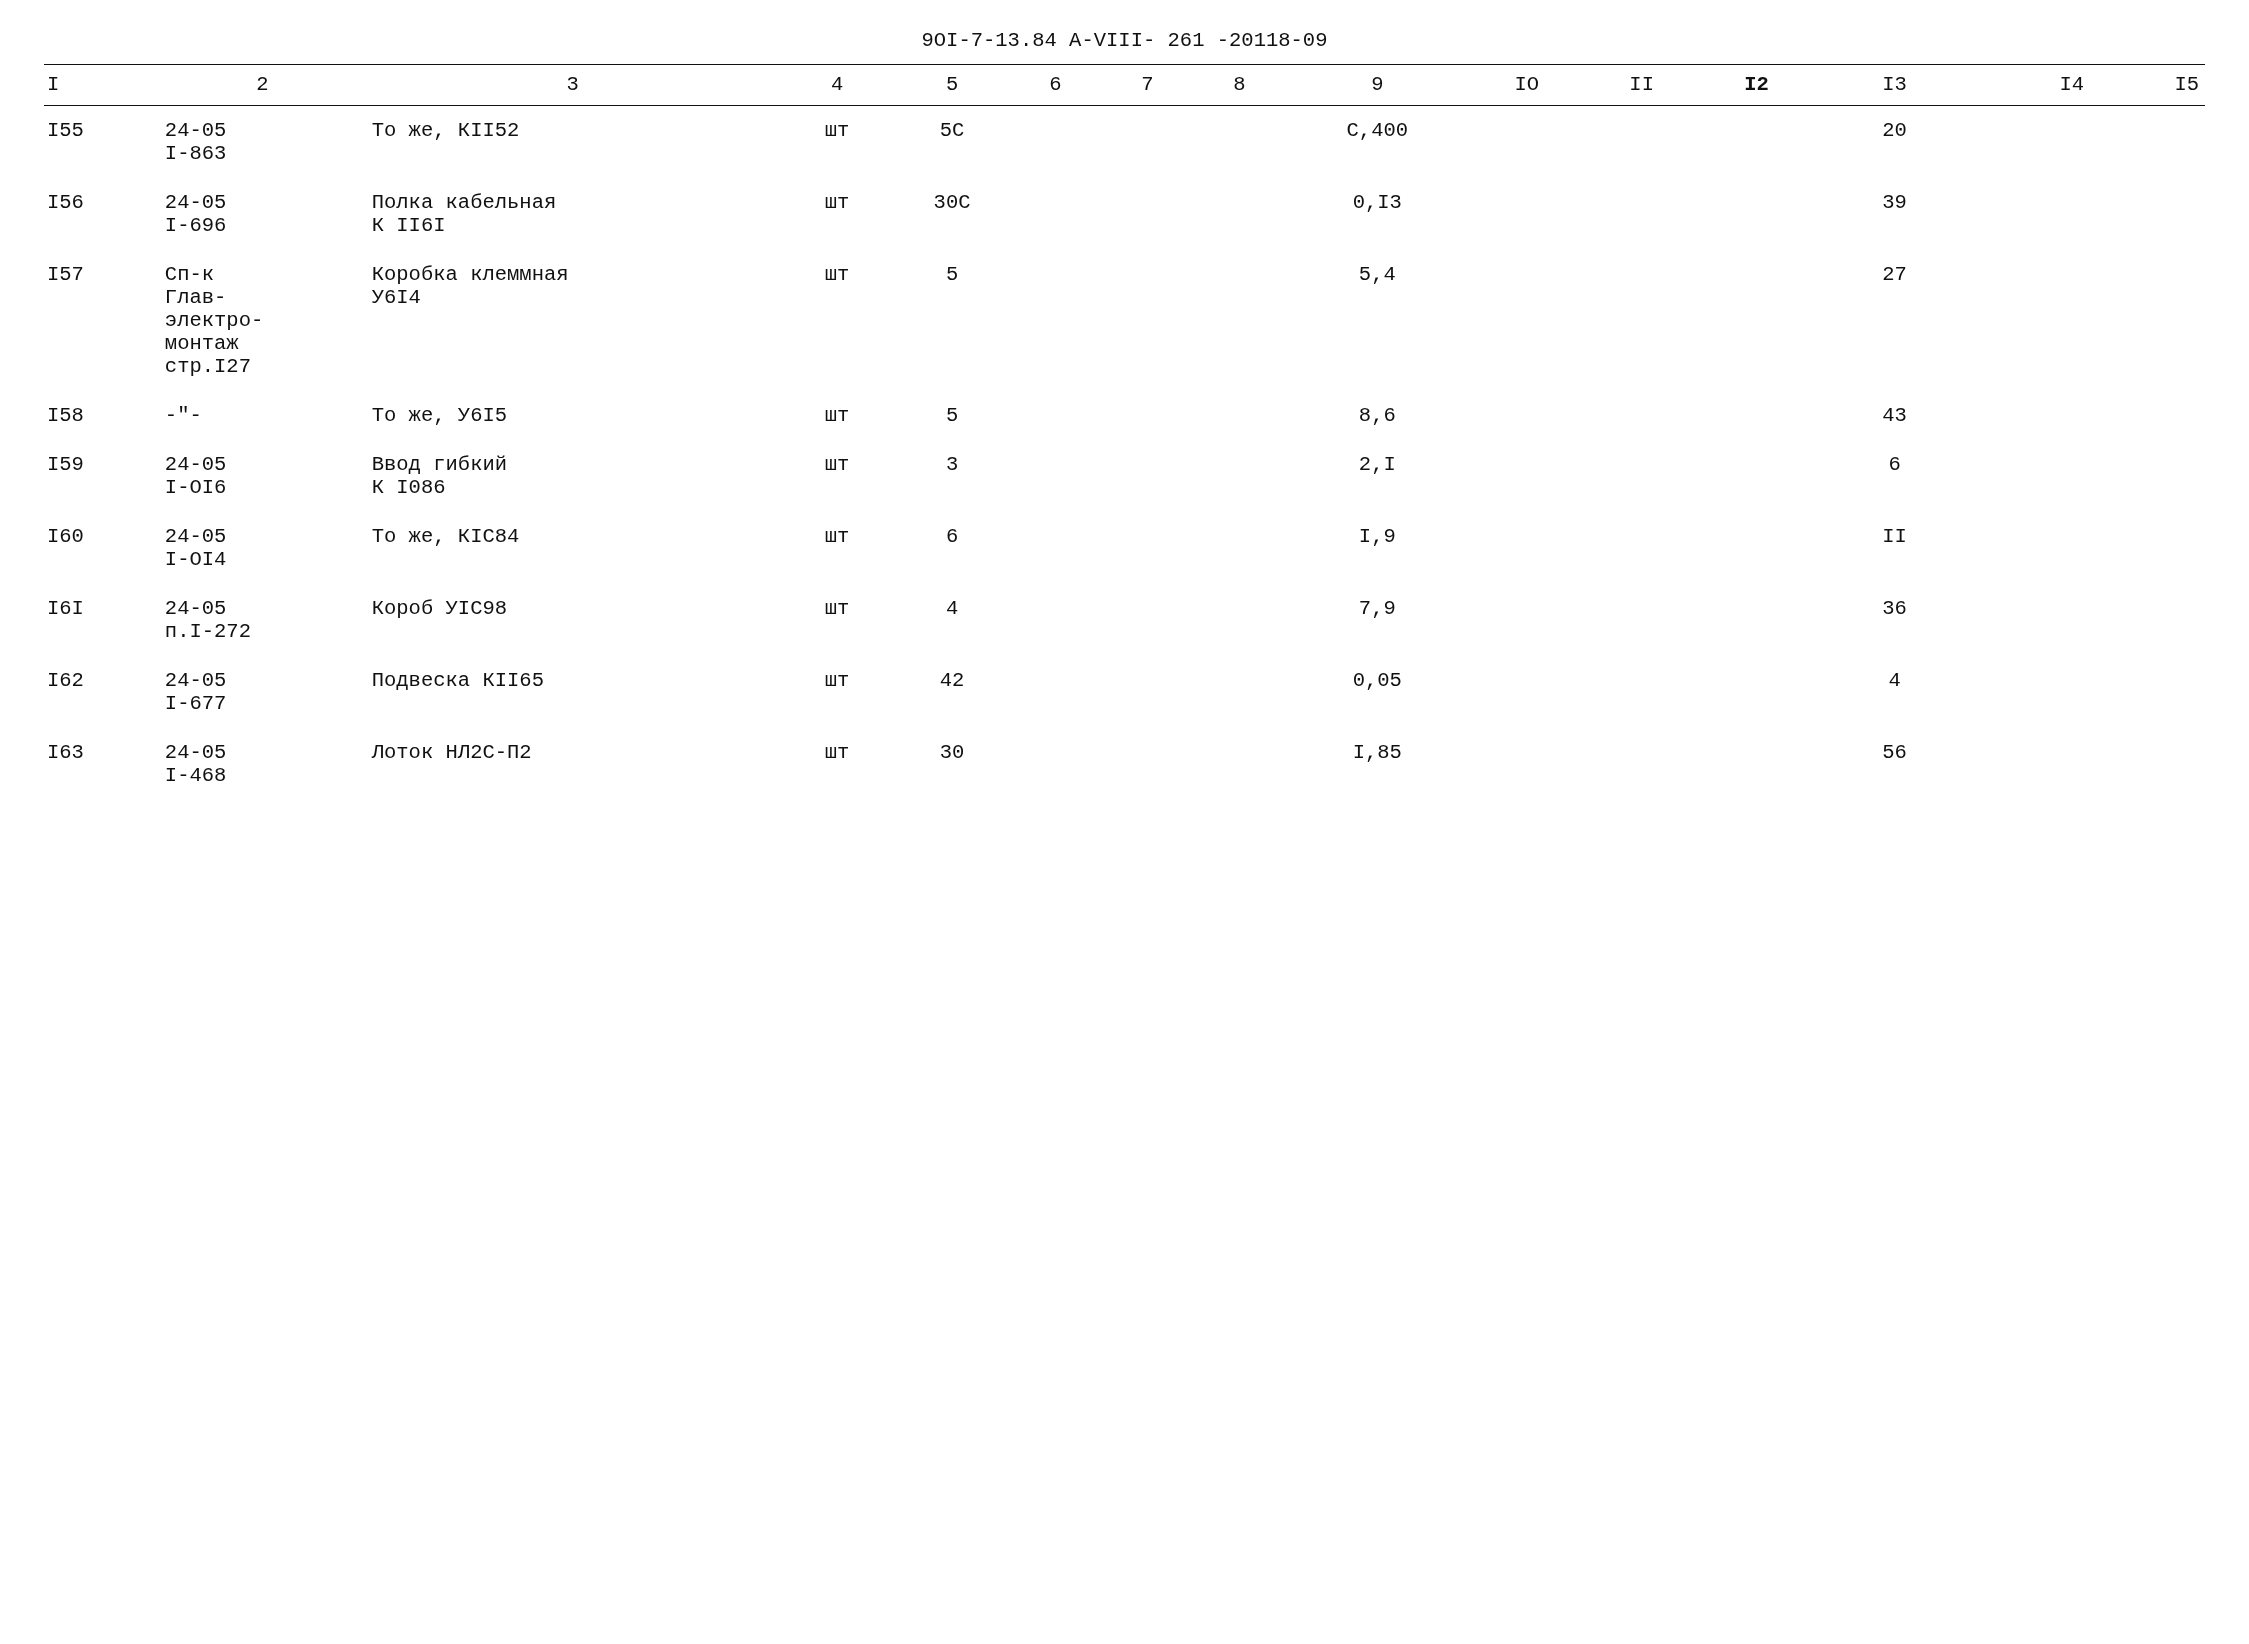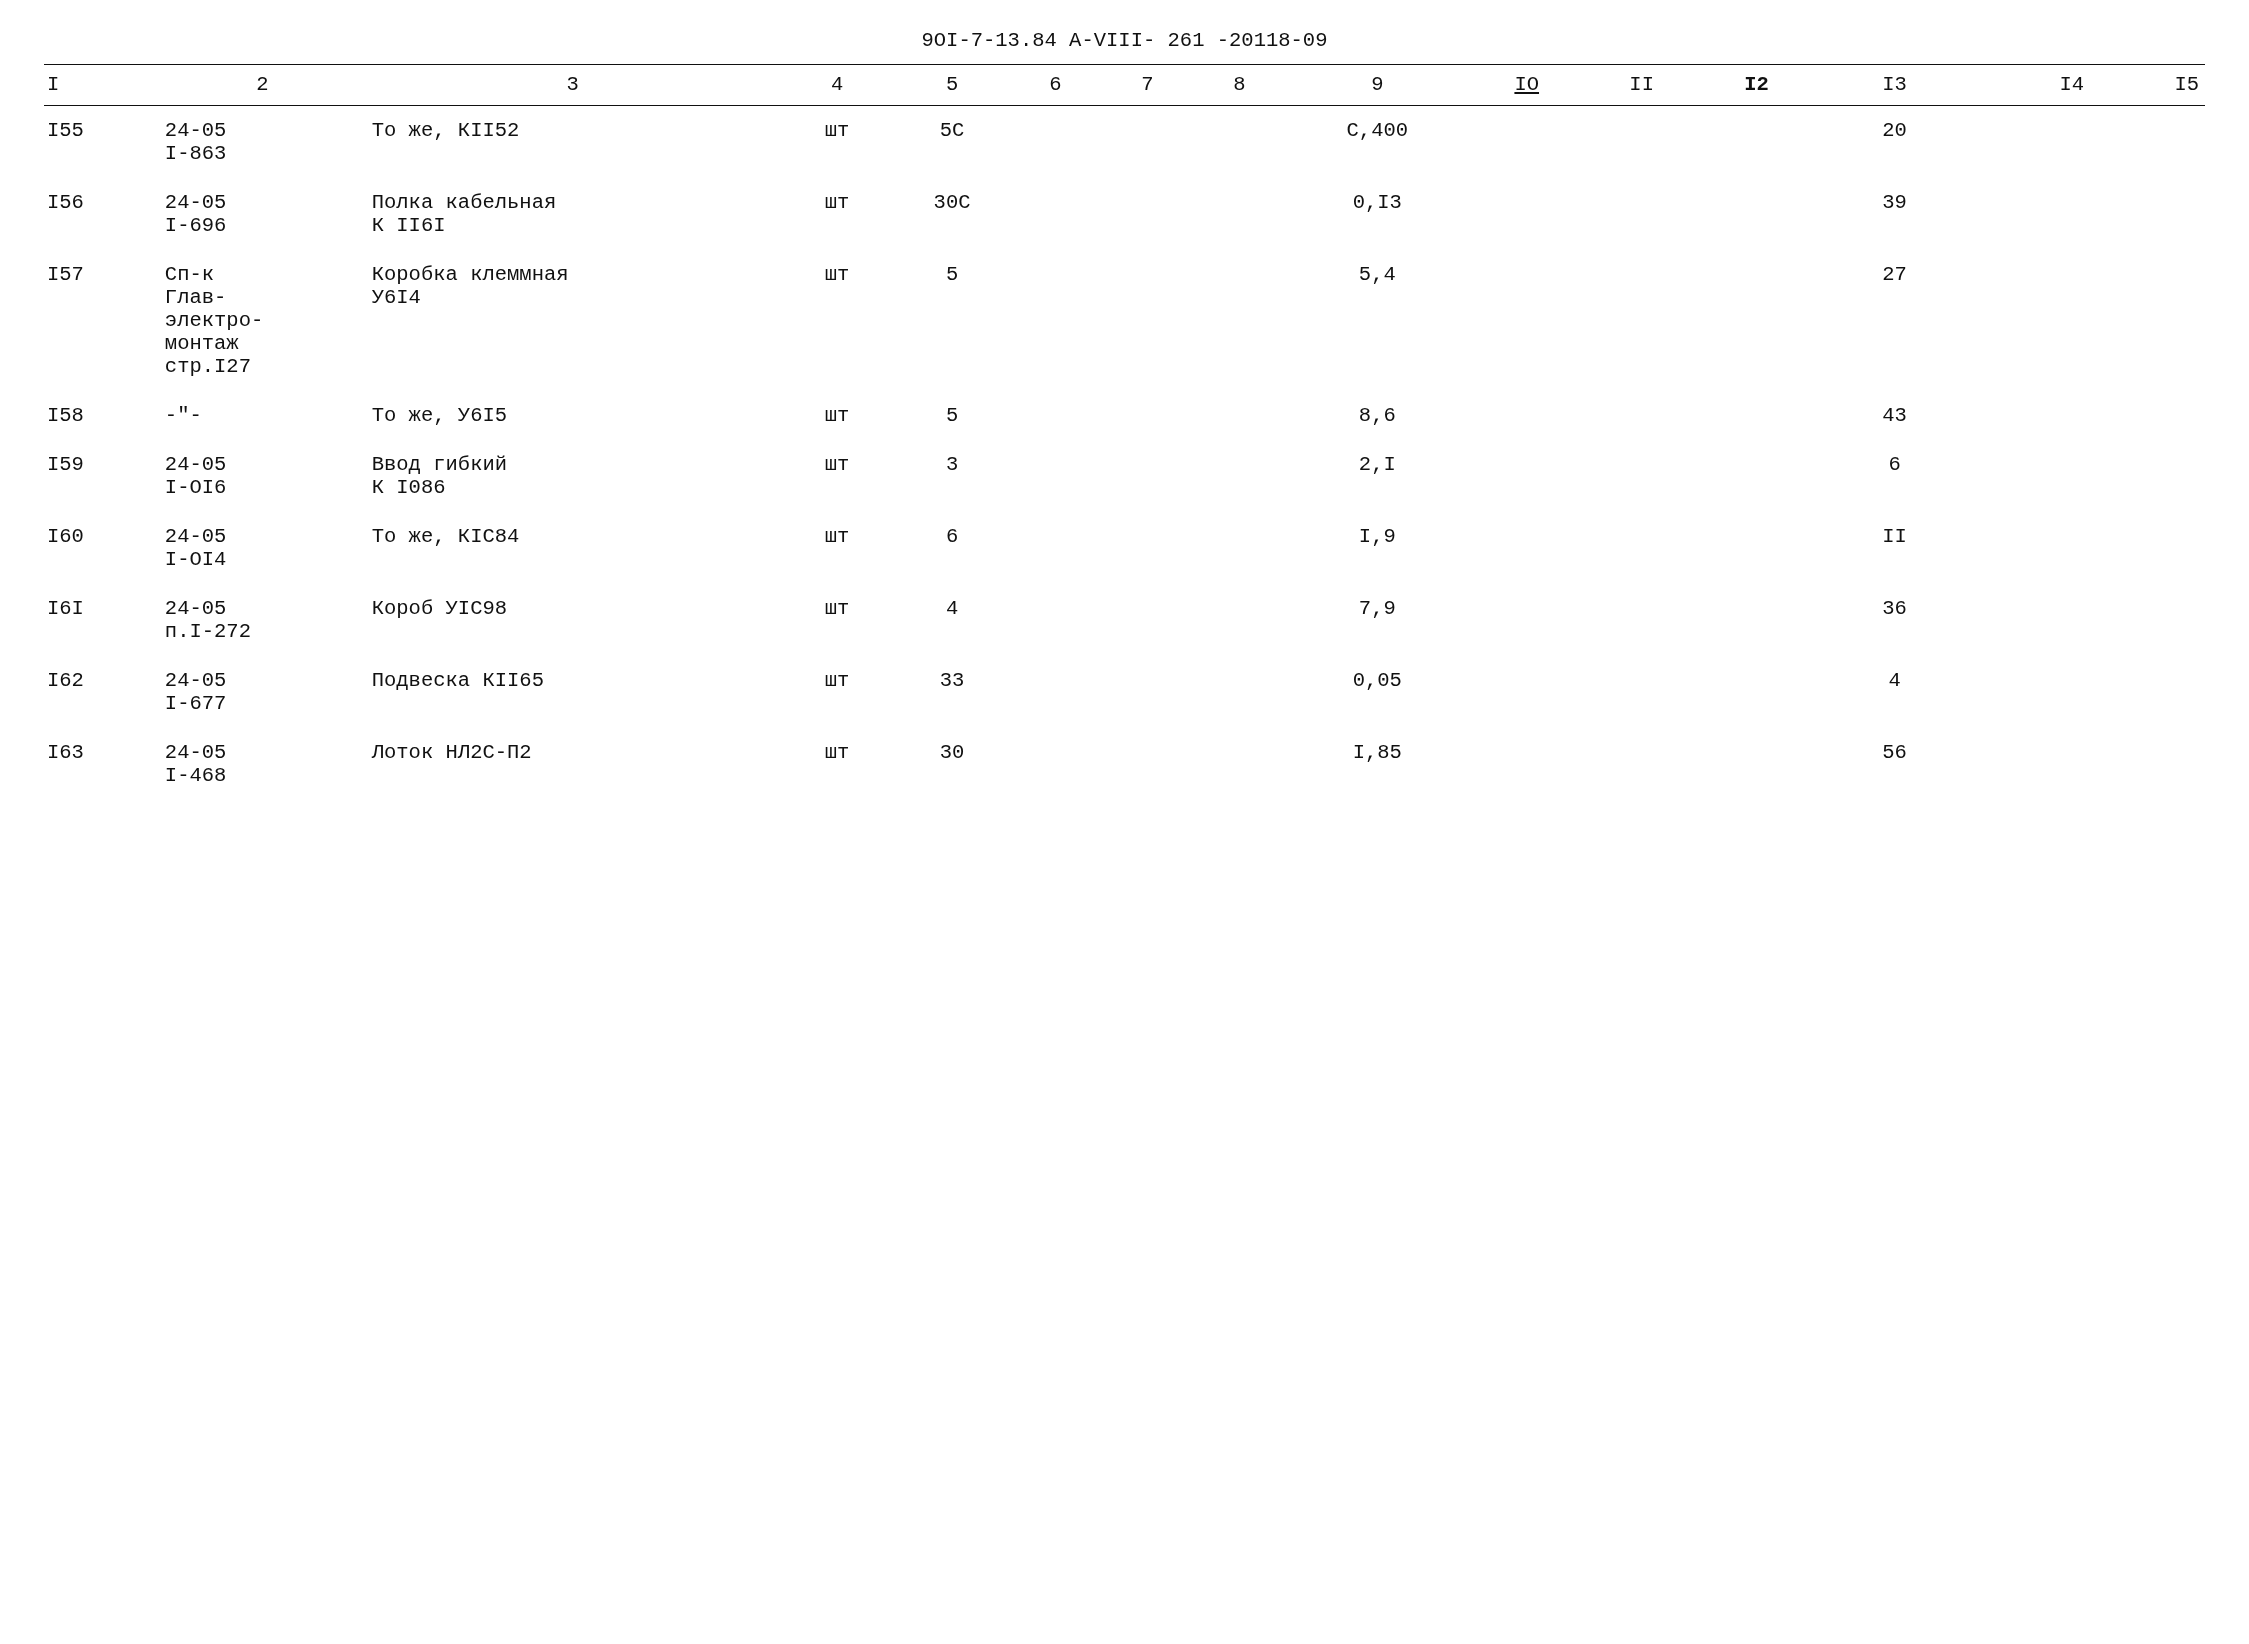--- a/index.html
+++ b/index.html
@@ -65,21 +65,21 @@
 
     .col-1 { width: 5%; }
     .col-2 { width: 9%; }
     .col-3 { width: 18%; }
     .col-4 { width: 5%; }
     .col-5 { width: 5%; }
     .col-6 { width: 4%; }
     .col-7 { width: 4%; }
     .col-8 { width: 4%; }
     .col-9 { width: 8%; }
-    .col-10 { width: 5%; text-decoration: underline; }
+    .col-10 { width: 5%; }
     .col-11 { width: 5%; }
     .col-12 { width: 5%; font-weight: bold; }
     .col-13 { width: 7%; }
     .col-14 { width: 5%; text-align: right; }
     .col-15 { width: 5%; text-align: right; }
 
     td.center { text-align: center; }
   </style>
 </head>
 <body>
@@ -228,21 +228,21 @@
         <td class="col-12 center"></td>
         <td class="col-13 center">36</td>
         <td class="col-14 center"></td>
         <td class="col-15 center"></td>
       </tr>
       <tr>
         <td class="col-1">I62</td>
         <td class="col-2">24-05<br>I-677</td>
         <td class="col-3">Подвеска КII65</td>
         <td class="col-4 center">шт</td>
-        <td class="col-5 center">33</td>
+        <td class="col-5 center">42</td>
         <td class="col-6 center"></td>
         <td class="col-7 center"></td>
         <td class="col-8 center"></td>
         <td class="col-9 center">0,05</td>
         <td class="col-10 center"></td>
         <td class="col-11 center"></td>
         <td class="col-12 center"></td>
         <td class="col-13 center">4</td>
         <td class="col-14 center"></td>
         <td class="col-15 center"></td>

